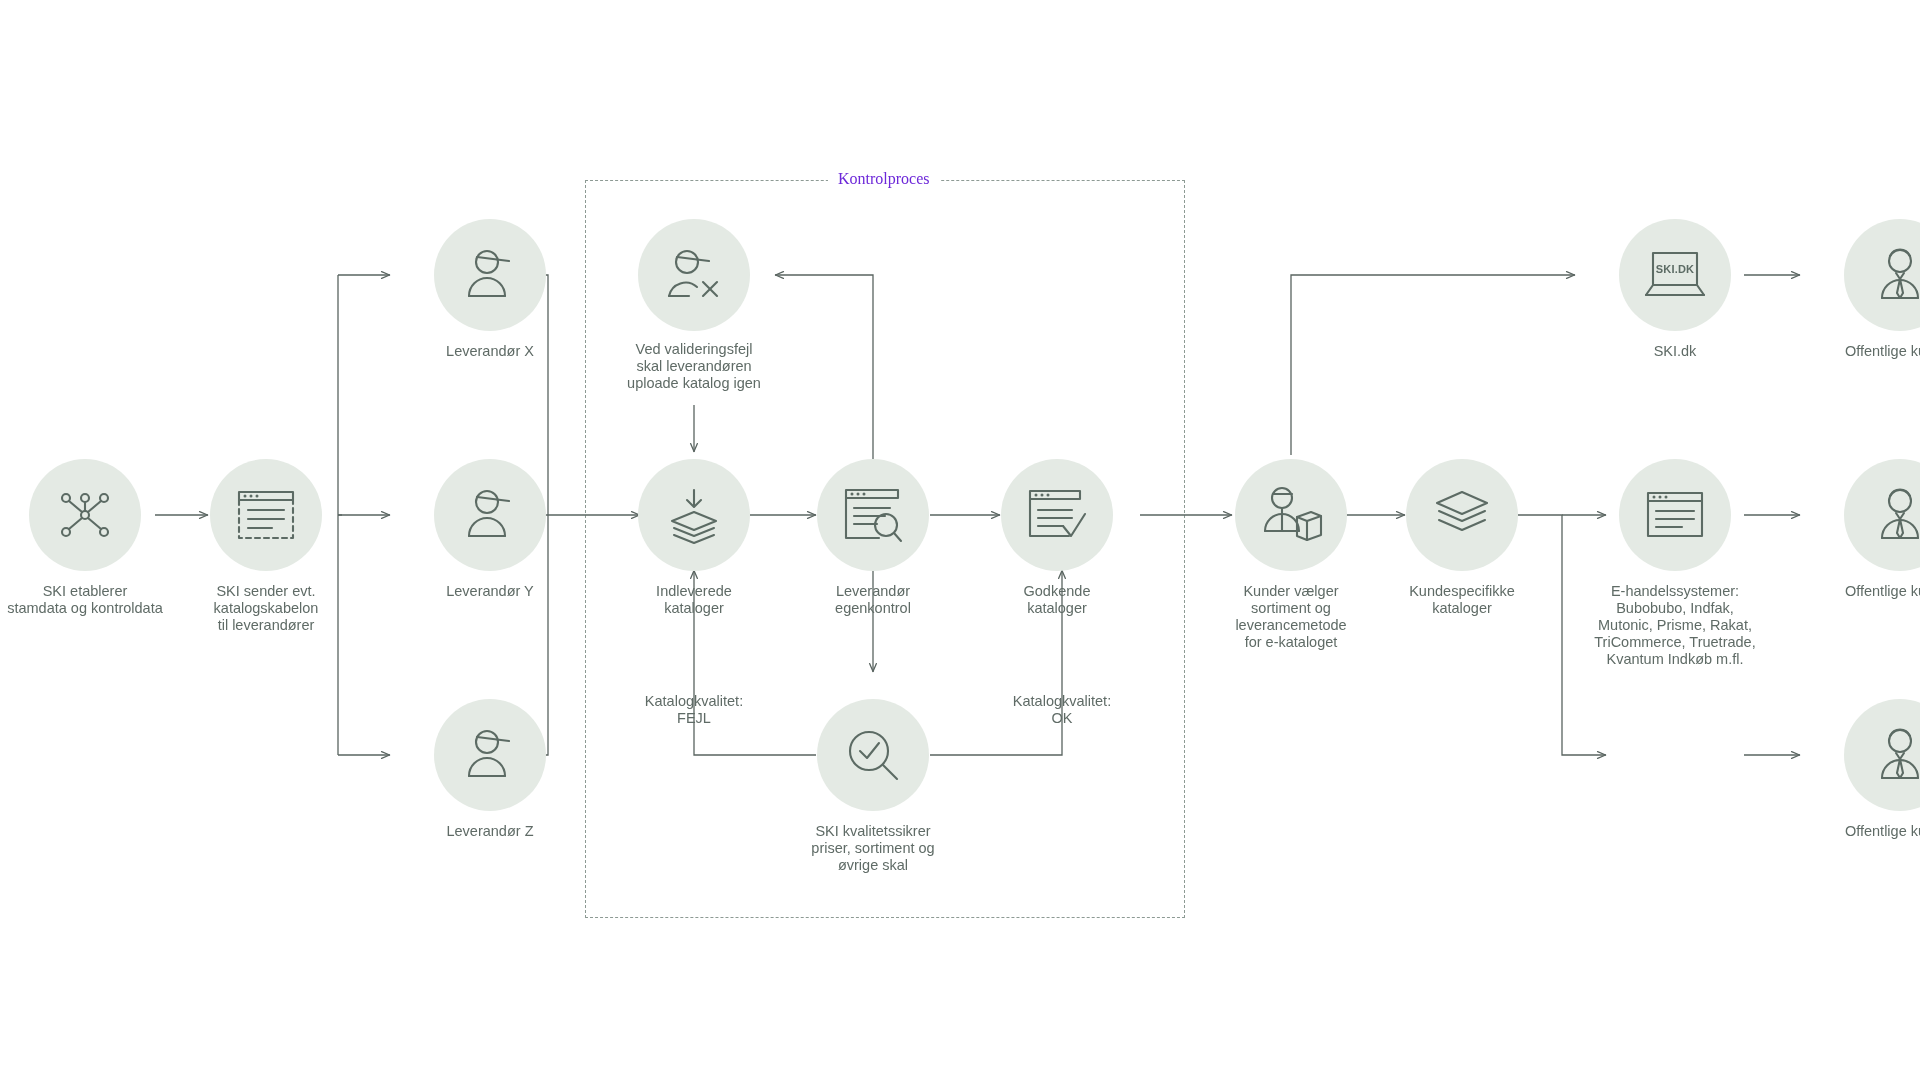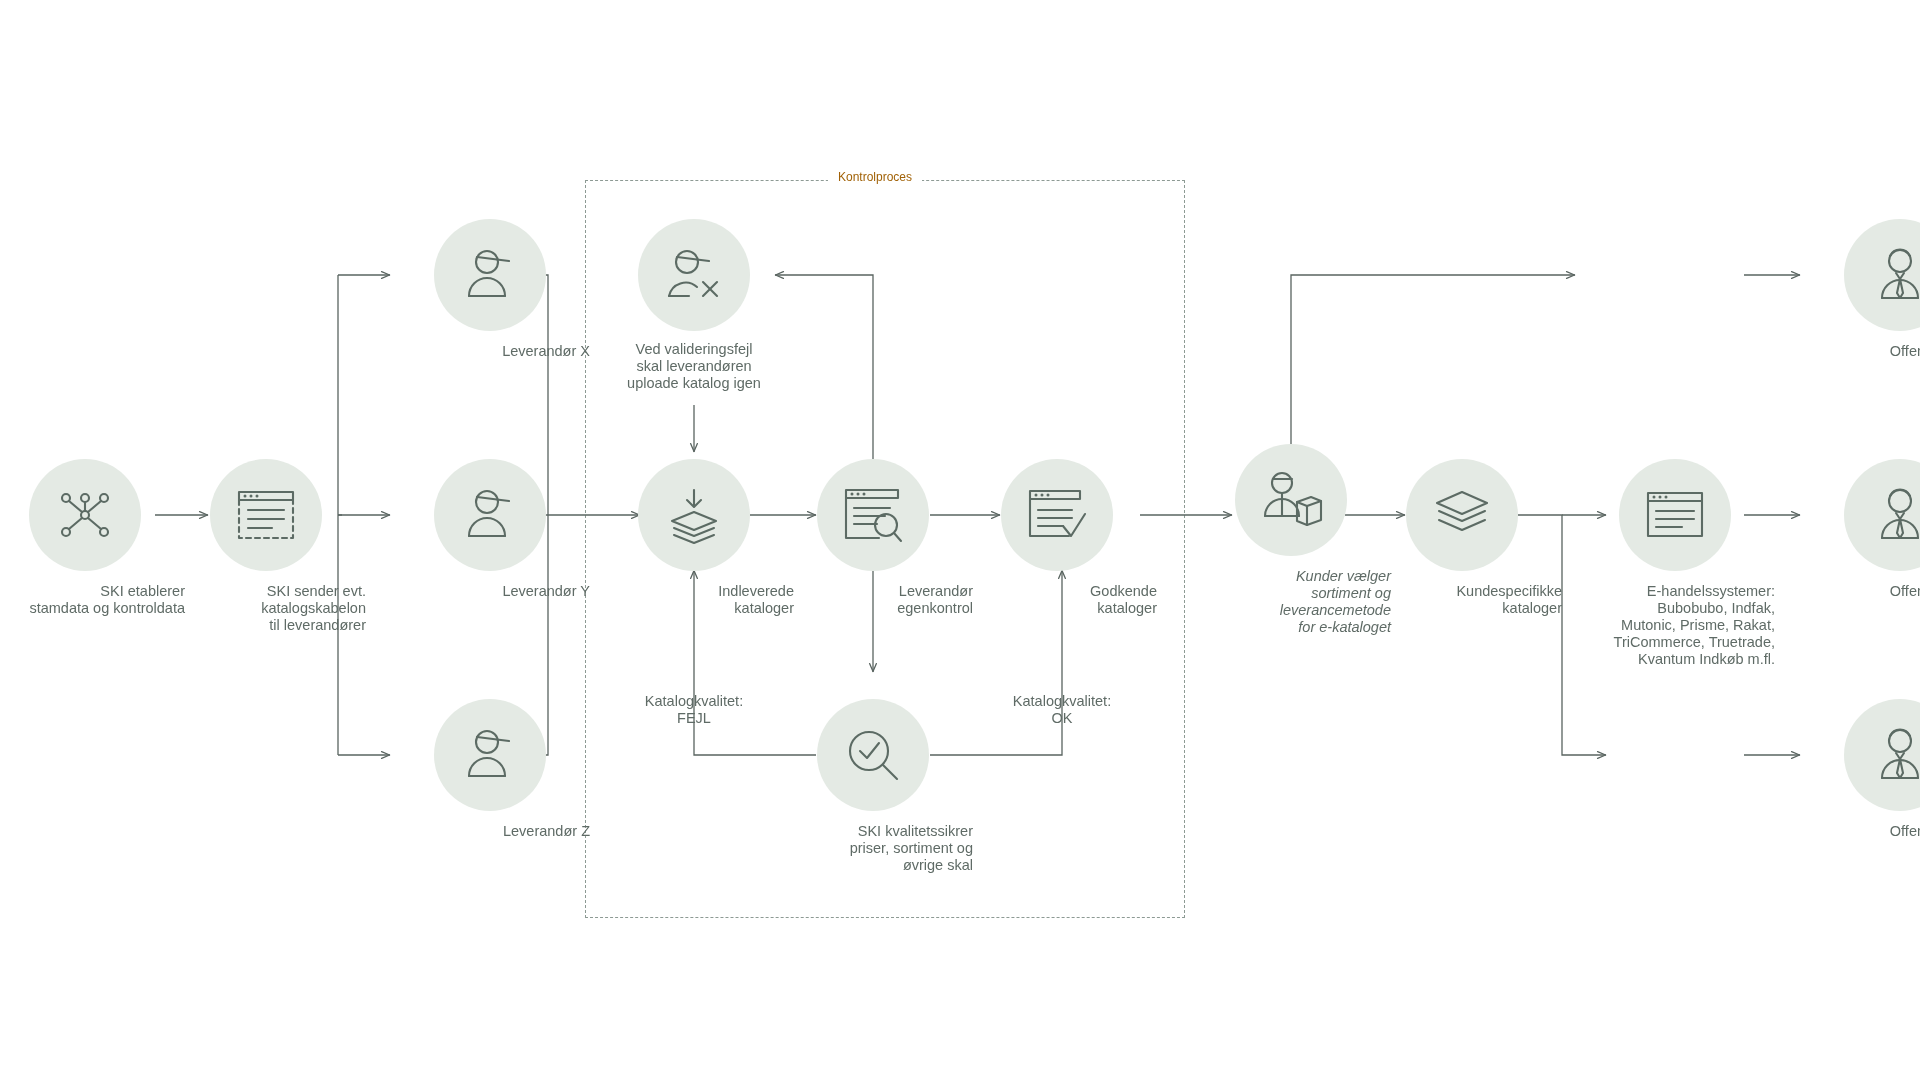--- a/index.html
+++ b/index.html
@@ -17,21 +17,21 @@
     position: relative;
     width: 112px; height: 112px;
     margin: 0 auto;
     border-radius: 50%;
     background: #e4eae4;
     display: flex; align-items: center; justify-content: center;
   }
   .circle svg { display: block; }
   .label {
     margin-top: 12px;
-    text-align: right;
+    text-align: center;
     font-size: 14.5px;
     line-height: 17px;
     color: #5f6b66;
     white-space: pre-line;
   }
 
   
   .ftext {
     position: absolute;
     text-align: center;
@@ -44,23 +44,24 @@
   
   .groupbox {
     position: absolute;
     border: 1.4px dashed #8d9a94;
     background: transparent;
   }
   .grouplabel {
     position: absolute;
     background: #ffffff;
     padding: 0 10px;
-    font-size: 12px;
-    color: #a16207;
+    font-size: 16px;
+    color: #6d28d9;
     white-space: nowrap;
+    font-family: Liberation Serif, serif;
   }
 
   
   #wires {
     position: absolute; left: 0; top: 0;
     width: 1920px; height: 1080px;
     pointer-events: none;
   }
   #wires path, #wires line { fill: none; stroke: #596460; stroke-width: 1.3px; }
 
@@ -308,21 +309,21 @@
     <div class="label">SKI kvalitetssikrer
 priser, sortiment og
 øvrige skal</div>
   </div>
 
   <div class="ftext" style="left:594px; top:693px; width:200px;">Katalogkvalitet:
 FEJL</div>
   <div class="ftext" style="left:962px; top:693px; width:200px;">Katalogkvalitet:
 OK</div>
 
-  <div class="node" style="left:1191px; top:444px;font-style:italic;">
+  <div class="node" style="left:1191px; top:459px;">
     <div class="circle">
       <svg width="64" height="60" viewBox="0 0 64 60">
         <g class="ico">
           <circle cx="23" cy="13" r="10"></circle>
           <path d="M14,9 L33,9"></path>
           <path d="M6,46 A17,17 0 0 1 40,46"></path>
           <path d="M6,46 H40"></path>
           <path d="M23,23 L23,46"></path>
           <path d="M38,32 L52,27 L62,31 L62,50 L48,55 L38,51 Z"></path>
           <path d="M38,32 L48,36 L62,31"></path>
@@ -343,20 +344,33 @@
           <path d="M31,4 L56,15 L31,26 L6,15 Z"></path>
           <path d="M8,23 L31,33 L54,23"></path>
           <path d="M8,32 L31,42 L54,32"></path>
         </g>
       </svg>
     </div>
     <div class="label">Kundespecifikke
 kataloger</div>
   </div>
 
+  <div class="node" style="left:1575px; top:219px;">
+    <div class="circle">
+      <svg width="66" height="56" viewBox="0 0 66 56">
+        <g class="ico">
+          <path d="M11,6 H55 V38 H11 Z"></path>
+          <path d="M4,48 L11,38 H55 L62,48 Z"></path>
+          <path d="M4,48 H62"></path>
+        </g>
+        <text class="skitxt" x="33" y="26" text-anchor="middle">SKI.DK</text>
+      </svg>
+    </div>
+    <div class="label">SKI.dk</div>
+  </div>
 
   <div class="node" style="left:1800px; top:219px;">
     <div class="circle">
       <svg width="56" height="58" viewBox="0 0 56 58">
         <g class="ico">
           <circle cx="28" cy="15" r="11"></circle>
           <path d="M18,10 A11,11 0 0 1 38,10"></path>
           <path d="M10,52 A18,18 0 0 1 46,52"></path>
           <path d="M10,52 H46"></path>
           <path d="M24,27 L28,33 L32,27"></path>

